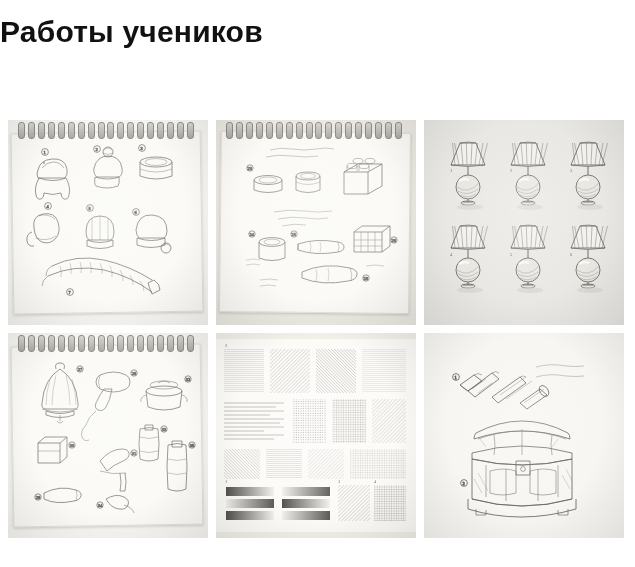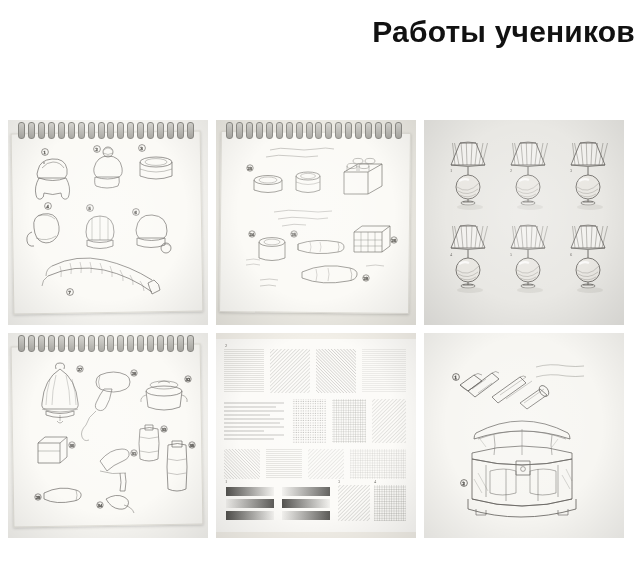--- a/index.html
+++ b/index.html
@@ -13,21 +13,21 @@
     font-family: "Liberation Sans", sans-serif;
     overflow: hidden;
   }
   .page {
     width: 635px;
     height: 567px;
     position: relative;
     background: #ffffff;
   }
   .page-title {
-    text-align: right;
+    text-align: left;
     font-size: 30px;
     font-weight: bold;
     color: #111111;
     letter-spacing: 0.2px;
     padding-top: 14px;
     margin: 0;
     line-height: 1.2;
   }
   .gallery {
     position: absolute;

